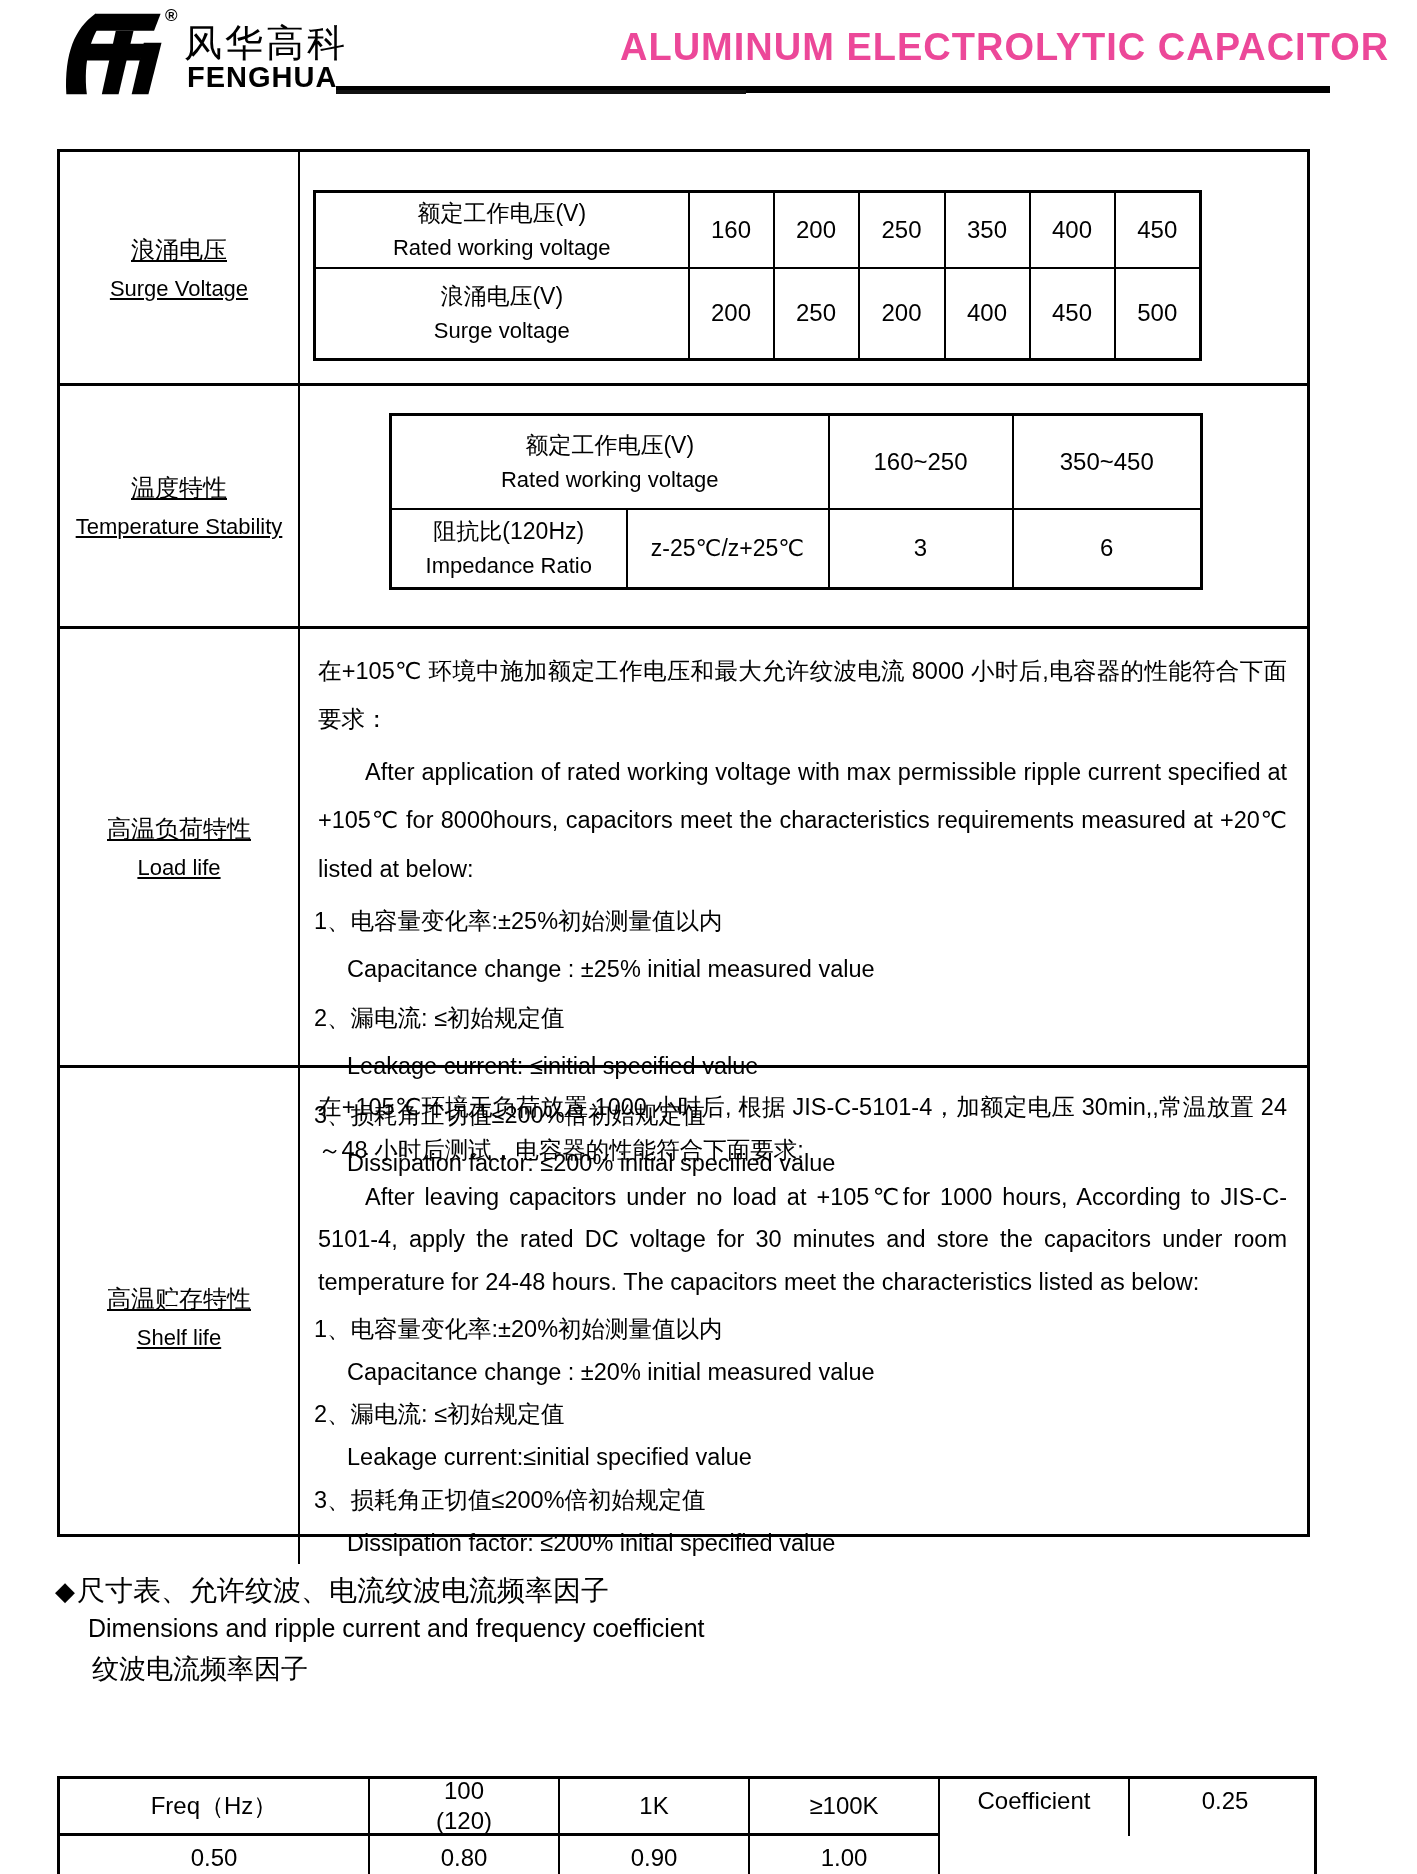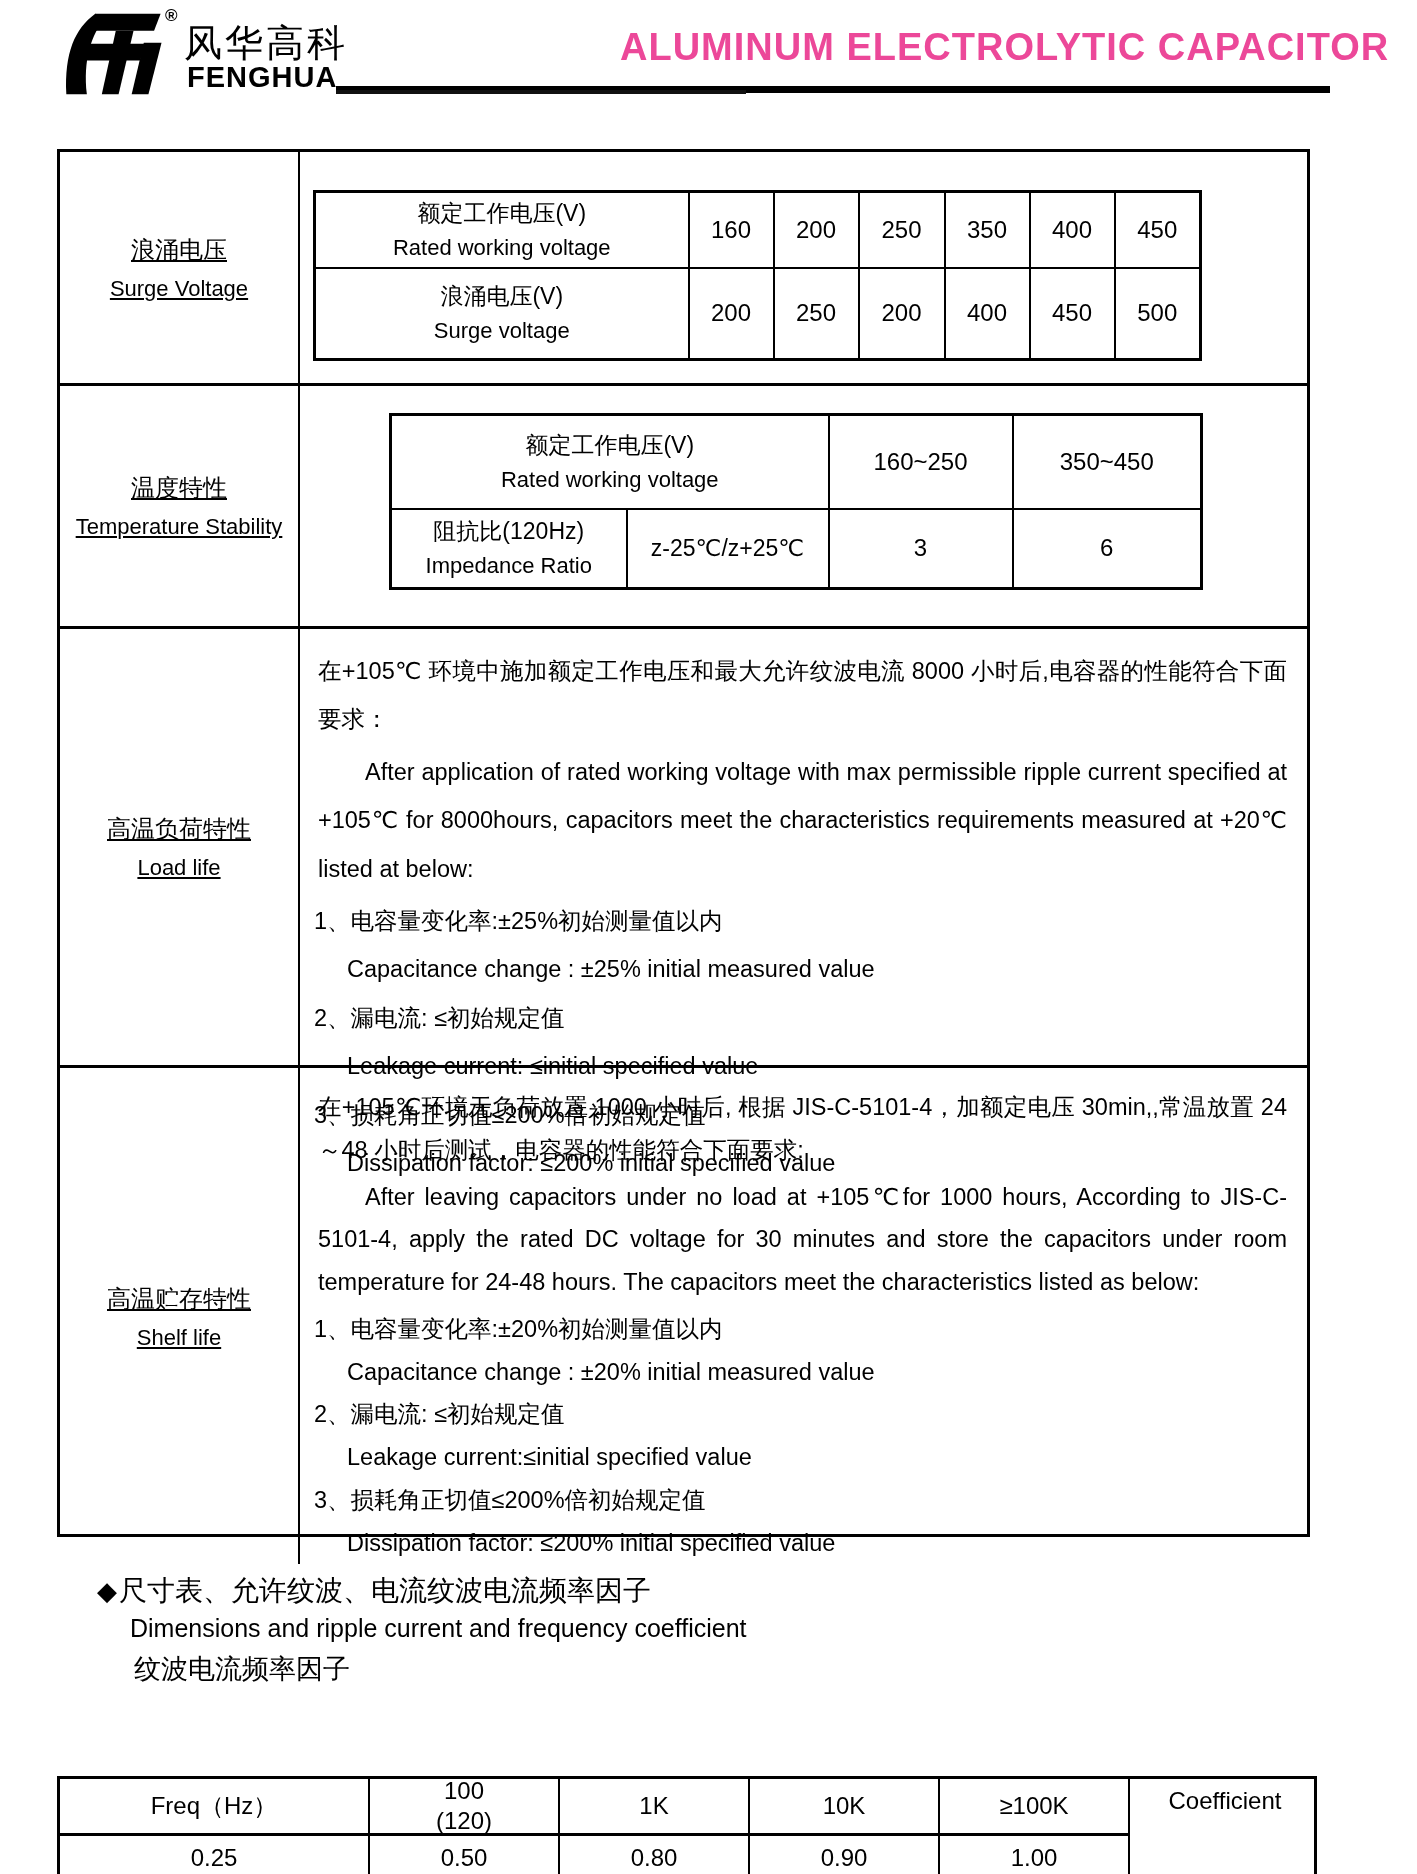--- a/index.html
+++ b/index.html
@@ -39,21 +39,21 @@
 
   
   .bodycell{padding:14px 16px 0 14px;font-size:23.5px;}
   .load-cell{line-height:2.06;}
   .shelf-cell{line-height:1.82;}
   .bodycell p{margin:4px;text-align:justify;}
   .bodycell p.ind{text-indent:2em;}
   .item-en{padding-left:33px;}
 
   
-  .sec-line{position:absolute;white-space:nowrap;margin-left:42px;}
+  .sec-line{position:absolute;white-space:nowrap;}
   .sec1{left:55px;top:1572px;font-size:28px;}
   .sec2{left:88px;top:1614px;font-size:25px;}
   .sec3{left:92px;top:1651px;font-size:27px;}
   .sec4{left:92px;top:1692px;font-size:25px;}
   .bullet{font-size:26px;margin-right:2px;}
 
   
   .freq-table{position:absolute;left:57px;top:1776px;width:1260px;border:3px solid #000;
     box-sizing:border-box;display:grid;grid-template-columns:310px 190px 190px 190px 190px 190px;
     grid-template-rows:57px 70px;}
@@ -202,23 +202,20 @@
   <div class="freq-table">
     <div class="fcell fhead">Freq（Hz）</div>
     <div class="fcell fhead">
       <div>100</div>
       <div>(120)</div>
     </div>
     <div class="fcell fhead">
       <div>1K</div>
     </div>
     <div class="fcell fhead">
-      <div>10K</div>
-    </div>
-    <div class="fcell fhead">
       <div>≥100K</div>
     </div>
 
     <div class="fcell fcoef">Coefficient</div>
     <div class="fcell fcoef">0.25</div>
     <div class="fcell fcoef">0.50</div>
     <div class="fcell fcoef">0.80</div>
     <div class="fcell fcoef">0.90</div>
     <div class="fcell fcoef">1.00</div>
   </div>

